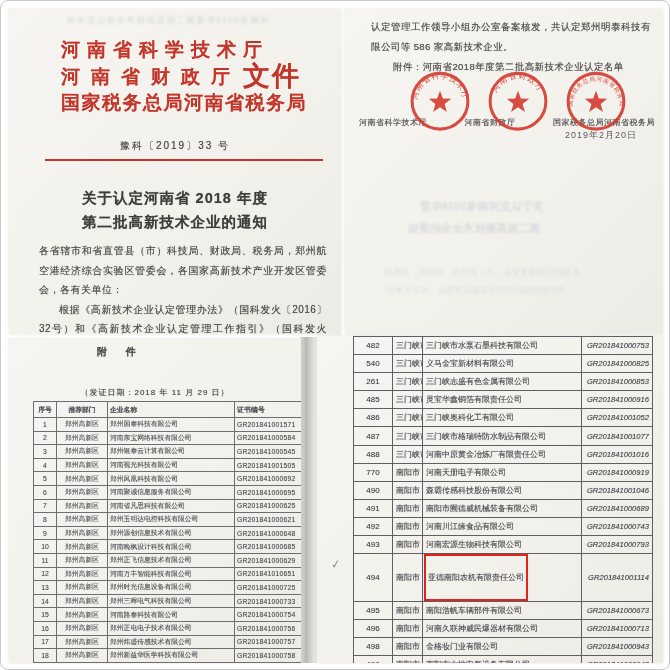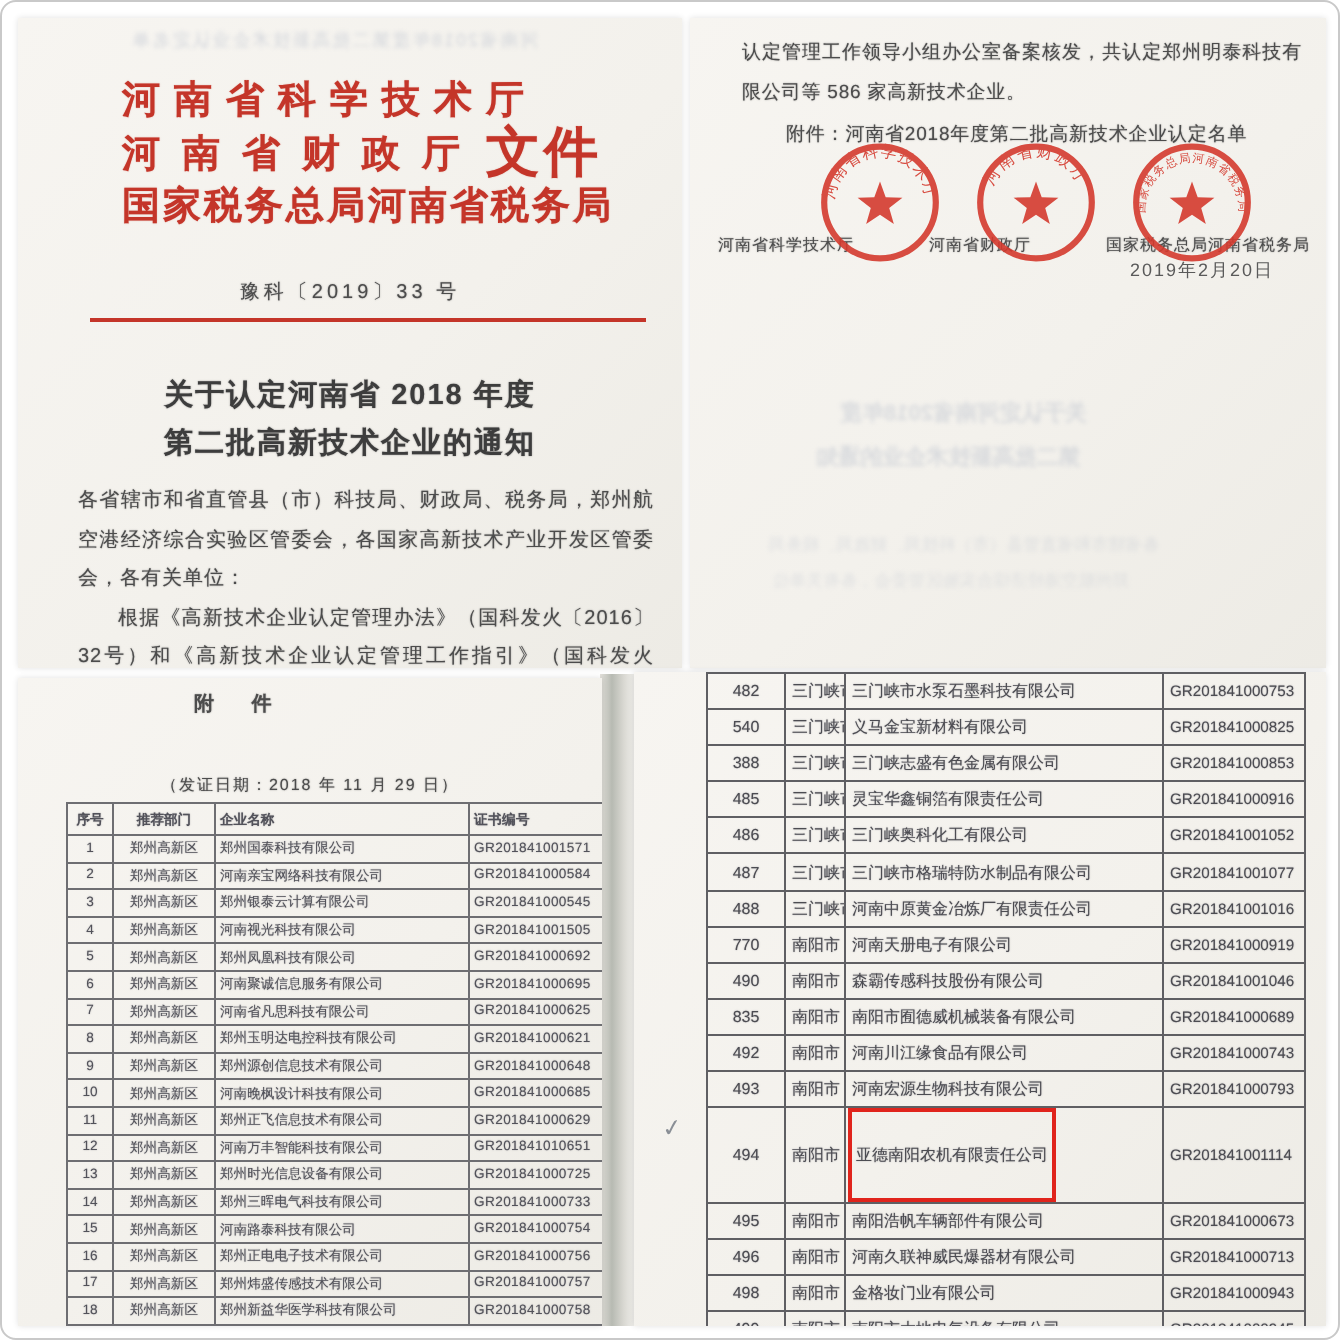--- a/index.html
+++ b/index.html
@@ -75,21 +75,21 @@
   .bl-table .c-cert{width:68px;text-align:left;letter-spacing:.2px;}
 
   
   #page-br{left:316px;top:335px;width:346px;height:327px;}
   .br-table{position:absolute;top:0px;left:36px;width:300px;border-collapse:collapse;
     table-layout:fixed;font-size:8px;color:#4c4c52;text-shadow:0 0 .7px rgba(70,70,80,.55);}
   .br-table td{border:1px solid #5f5f63;padding:0 3px;height:17.1px;overflow:hidden;
     white-space:nowrap;}
   .br-table .c-no{width:32px;text-align:center;}
   .br-table .c-name{width:152px;text-align:left;}
-  .br-table .c-cert{width:64px;text-align:left;font-size:7.6px;}
+  .br-table .c-cert{width:64px;text-align:right;font-size:7.6px;font-style:italic;}
   .br-table td .hl{display:inline-block;border:2px solid #e0241c;padding:16px 2px;margin-left:-2px;text-align:center;}
   .check{position:absolute;left:14px;top:221px;font-size:12px;color:#8a8f96;
     transform:rotate(-8deg);}
 </style>
 </head>
 <body>
 
 <div class="frame">
 
   <div class="page" id="page-tl">
@@ -294,21 +294,21 @@
             <td class="c-name">三门峡市水泵石墨科技有限公司</td>
             <td class="c-cert">GR201841000753</td>
           </tr>
           <tr>
             <td class="c-no">540</td>
             <td class="c-dept">三门峡市</td>
             <td class="c-name">义马金宝新材料有限公司</td>
             <td class="c-cert">GR201841000825</td>
           </tr>
           <tr>
-            <td class="c-no">388</td>
+            <td class="c-no">261</td>
             <td class="c-dept">三门峡市</td>
             <td class="c-name">三门峡志盛有色金属有限公司</td>
             <td class="c-cert">GR201841000853</td>
           </tr>
           <tr>
             <td class="c-no">485</td>
             <td class="c-dept">三门峡市</td>
             <td class="c-name">灵宝华鑫铜箔有限责任公司</td>
             <td class="c-cert">GR201841000916</td>
           </tr>
@@ -336,21 +336,21 @@
             <td class="c-name">河南天册电子有限公司</td>
             <td class="c-cert">GR201841000919</td>
           </tr>
           <tr>
             <td class="c-no">490</td>
             <td class="c-dept">南阳市</td>
             <td class="c-name">森霸传感科技股份有限公司</td>
             <td class="c-cert">GR201841001046</td>
           </tr>
           <tr>
-            <td class="c-no">835</td>
+            <td class="c-no">491</td>
             <td class="c-dept">南阳市</td>
             <td class="c-name">南阳市囿德威机械装备有限公司</td>
             <td class="c-cert">GR201841000689</td>
           </tr>
           <tr>
             <td class="c-no">492</td>
             <td class="c-dept">南阳市</td>
             <td class="c-name">河南川江缘食品有限公司</td>
             <td class="c-cert">GR201841000743</td>
           </tr>

